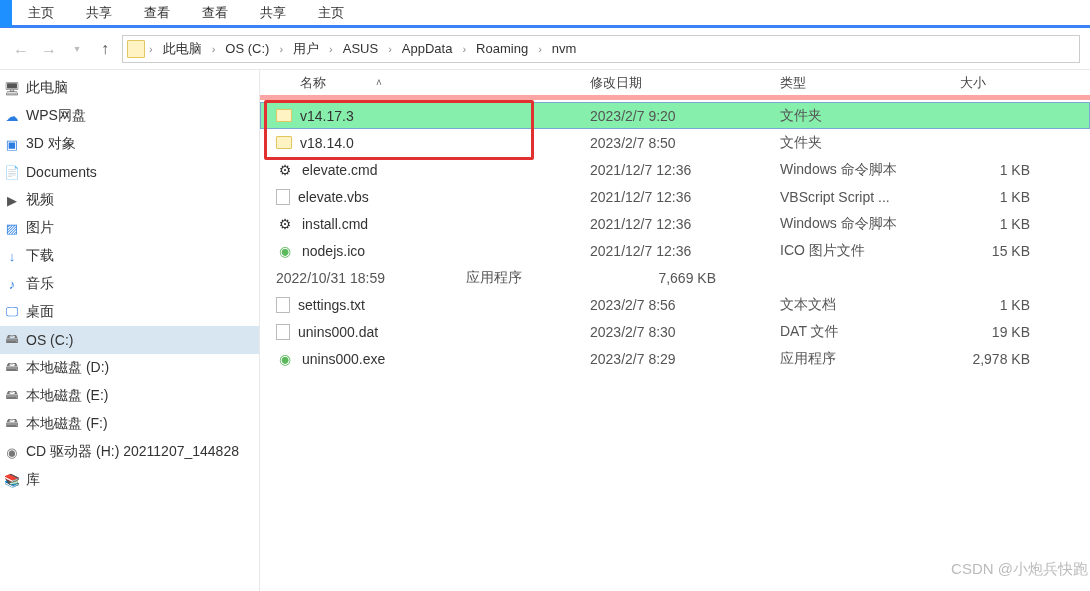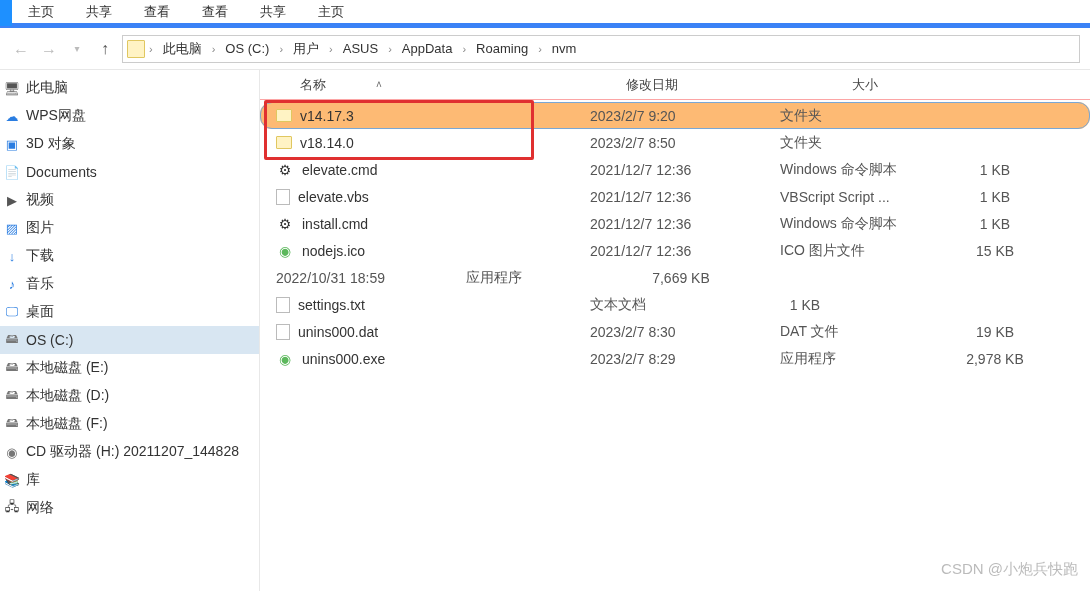--- a/index.html
+++ b/index.html
@@ -10,21 +10,21 @@
     background: #fff;
     width: 1090px;
     height: 591px;
     overflow: hidden;
     position: relative;
   }
   .ribbon-tabs {
     display: flex;
     align-items: center;
     height: 28px;
-    border-bottom: 5px solid #3b82f6;
+    border-bottom: 3px solid #3b82f6;
   }
   .blue-tab {
     width: 12px;
     height: 28px;
     background: #1e90ff;
   }
   .ribbon-tab {
     padding: 4px 16px;
     font-size: 13px;
     color: #333;
@@ -82,61 +82,60 @@
     font-size: 14px;
     color: #333;
   }
   .side-item.selected { background: #d8e6f2; }
   .side-item .ico { width:16px; height:16px; display:inline-flex; align-items:center; justify-content:center; font-size:13px; }
   .main { flex: 1; display: flex; flex-direction: column; position: relative; }
   .col-head {
     display: flex;
     height: 30px;
     align-items: center;
-    border-bottom: 1px solid #fca5a5;
+    border-bottom: 5px solid #fca5a5;
     padding-left: 40px;
     font-size: 13px;
     color: #444;
-    gap: 36px;
   }
   .col-name { width: 290px; display:flex; align-items:center; gap:50px;}
   .col-date { width: 190px; }
   .col-type { width: 180px; }
   .col-size { width: 80px; text-align: left; padding-right: 10px;}
   .sort-caret { font-size:10px; color:#666; }
   .file-rows { padding-top: 2px; position: relative; }
   .file-row {
     display: flex;
     align-items: center;
     height: 27px;
     padding-left: 16px;
     font-size: 14px;
     color: #333;
   }
   .file-row .cell-name { width: 314px; display:flex; align-items:center; gap:8px; }
   .file-row .cell-date { width: 190px; color:#555; }
   .file-row .cell-type { width: 180px; color:#555; white-space:nowrap; overflow:hidden; text-overflow:ellipsis; }
-  .file-row .cell-size { width: 80px; text-align:center; color:#555; padding-right:10px;}
-  .file-row.selected { background: #fdba74; border-radius: 12px; }
+  .file-row .cell-size { width: 80px; text-align:right; color:#555; padding-right:10px;}
+  .file-row.selected { background: #86efac; }
   .file-row.selected-outline { outline: 1px solid #7aa7d4; outline-offset:-1px; }
   .fico { width:18px; height:18px; display:inline-flex; align-items:center; justify-content:center; font-size:14px;}
   .fico.folder { background:#fff3c4; border:1px solid #e0c760; width:16px; height:13px; border-radius:1px;}
   .fico.file { border:1px solid #bbb; background:#fff; width:14px; height:16px; font-size:9px; color:#888;}
   .fico.gear::before{content:"⚙";}
   .fico.exe { background:#e8eef7; border:1px solid #9db5d6; width:16px; height:14px;}
   .fico.ico-green::before{content:"◉"; color:#5cb85c;}
   .red-box {
     position: absolute;
     border: 3px solid #e03030;
     border-radius: 2px;
     pointer-events: none;
   }
   .watermark {
     position: absolute;
-    right: 12px;
+    right: 2px;
     bottom: 12px;
     color: rgba(120,120,120,0.5);
     font-size: 15px;
   }
   
   .cloud::before{content:"☁"; color:#2a7de1;}
   .cube::before{content:"▣"; color:#2a7de1;}
   .doc::before{content:"📄";}
   .video::before{content:"▶"; color:#555;}
   .pic::before{content:"▨"; color:#2a7de1;}
@@ -224,50 +223,47 @@
       <div class="side-item">
      <span class="ico desk"></span>
      <span>桌面</span>
    </div>
       <div class="side-item selected">
      <span class="ico disk"></span>
      <span>OS (C:)</span>
    </div>
       <div class="side-item">
      <span class="ico disk"></span>
+     <span>本地磁盘 (D:)</span>
+   </div>
+      <div class="side-item">
+     <span class="ico disk"></span>
      <span>本地磁盘 (E:)</span>
-   </div>
-      <div class="side-item">
-     <span class="ico disk"></span>
-     <span>本地磁盘 (D:)</span>
    </div>
       <div class="side-item">
      <span class="ico disk"></span>
      <span>本地磁盘 (F:)</span>
    </div>
       <div class="side-item">
      <span class="ico cd"></span>
      <span>CD 驱动器 (H:) 20211207_144828</span>
    </div>
       <div class="side-item">
      <span class="ico lib"></span>
      <span>库</span>
-   </div>
-      <div class="side-item">
-     <span class="ico net"></span>
-     <span>网络</span>
    </div>
     </div>
   <div class="main">
     <div class="col-head">
       <div class="col-name">
         <span>名称</span>
         <span class="sort-caret">˄</span>
       </div>
       <div class="col-date">修改日期</div>
+      <div class="col-type">类型</div>
       <div class="col-size">大小</div>
     </div>
     <div class="file-rows" id="file-rows">
         <div class="file-row selected selected-outline">
      <div class="cell-name">
        <span class="fico folder"></span>
        <span>v14.17.3</span>
      </div>
      <div class="cell-date">2023/2/7 9:20</div>
      <div class="cell-type">文件夹</div>
@@ -321,20 +317,21 @@
         <div class="file-row">
      <div class="cell-date">2022/10/31 18:59</div>
      <div class="cell-type">应用程序</div>
      <div class="cell-size">7,669 KB</div>
    </div>
         <div class="file-row">
      <div class="cell-name">
        <span class="fico file"></span>
        <span>settings.txt</span>
      </div>
+     <div class="cell-date">2023/2/7 8:56</div>
      <div class="cell-type">文本文档</div>
      <div class="cell-size">1 KB</div>
    </div>
         <div class="file-row">
      <div class="cell-name">
        <span class="fico file"></span>
        <span>unins000.dat</span>
      </div>
      <div class="cell-date">2023/2/7 8:30</div>
      <div class="cell-type">DAT 文件</div>

